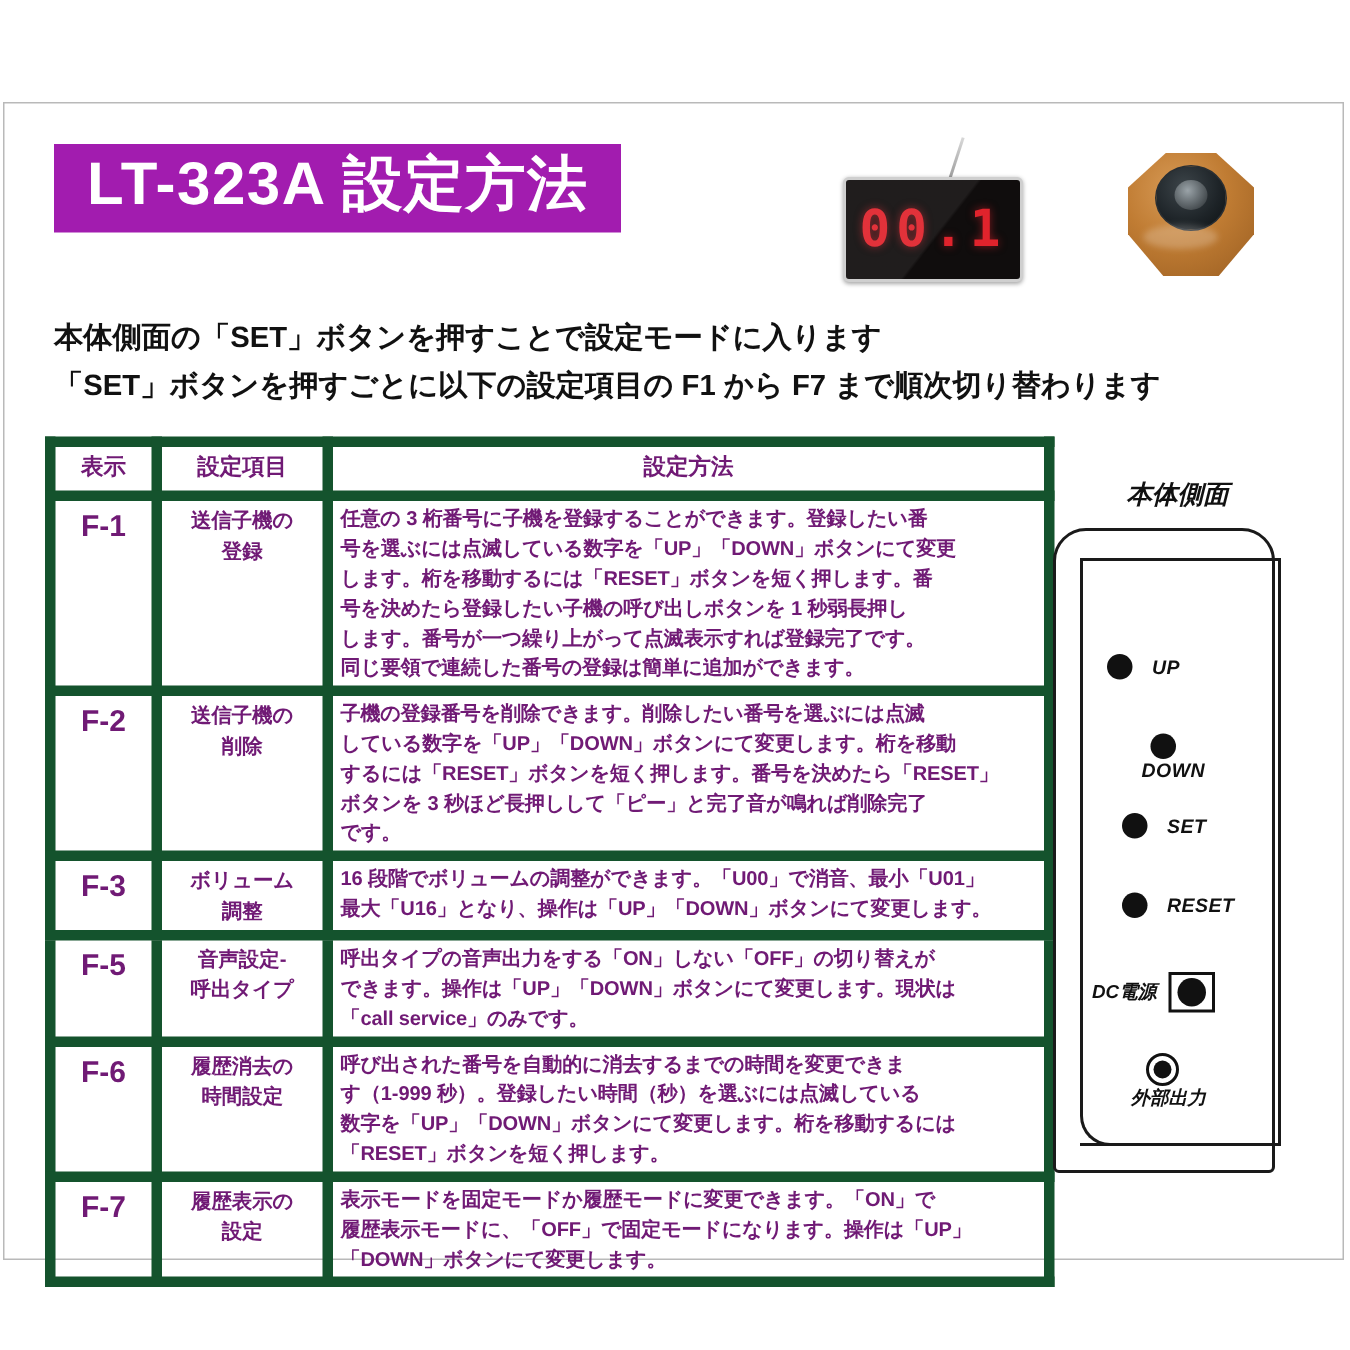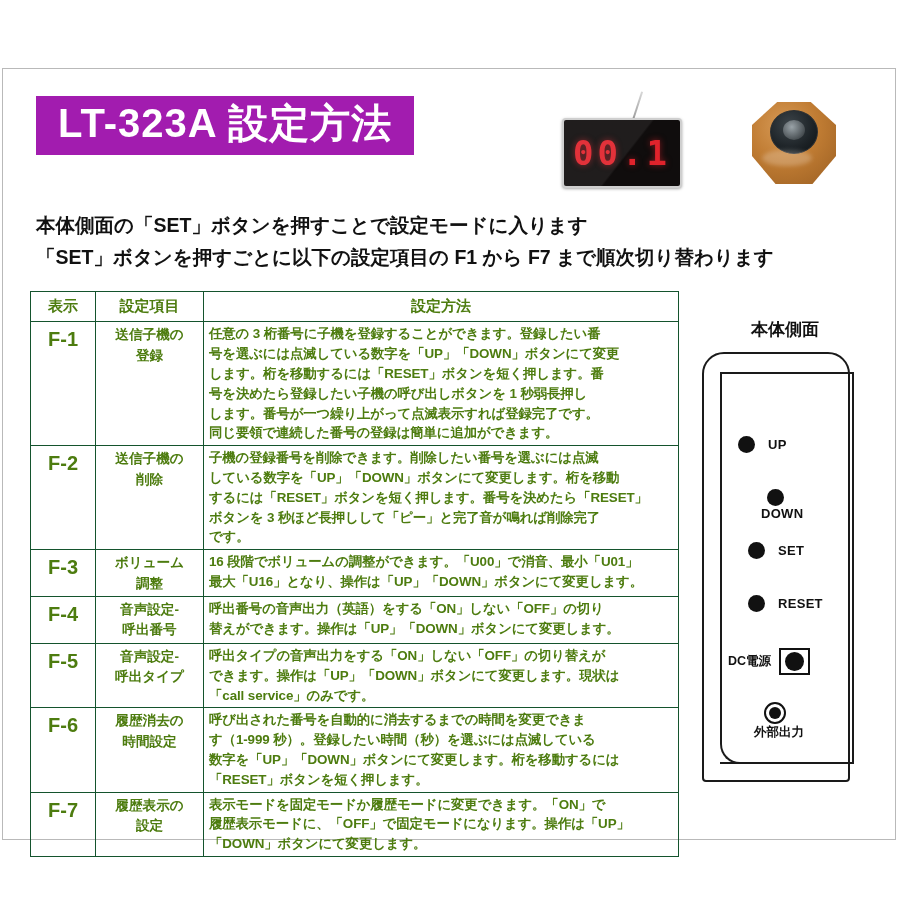--- a/index.html
+++ b/index.html
@@ -114,23 +114,23 @@
     white-space:nowrap;
   }
 
   
   .tbl{
     position:absolute;left:30px;top:291px;width:629px;
     border-collapse:collapse;
     table-layout:fixed;
   }
   .tbl td,.tbl th{
-    border:1px solid #14532d;
+    border:7px solid #14532d;
     font-size:13.2px;
-    color:#4d7c0f;
+    color:#701a75;
     font-weight:bold;
     vertical-align:top;
     padding:2px 3px;
     line-height:1.48;
   }
   .tbl th{
     text-align:center;
     font-size:15px;
     padding:3px 3px 4px 3px;
     vertical-align:middle;
@@ -143,21 +143,21 @@
   .tbl td.c-meth{
     font-size:13.4px;
     letter-spacing:-0.1px;
     padding-left:5px;
     padding-right:4px;
   }
   .tbl td.c-meth div{white-space:nowrap;}
 
   
   .side{
-    position:absolute;left:690px;top:318px;width:190px;height:470px;
+    position:absolute;left:690px;top:318px;width:190px;height:470px;font-style:italic;
   }
   .side-label{
     position:absolute;left:0;top:0;width:190px;
     text-align:center;
     font-size:17px;
     font-weight:bold;
     color:#111;
   }
   .panel-outer{
     position:absolute;left:12px;top:34px;width:148px;height:430px;
@@ -312,31 +312,20 @@
           <td class="c-item">
             <div>ボリューム</div>
             <div>調整</div>
           </td>
           <td class="c-meth">
             <div>16 段階でボリュームの調整ができます。「U00」で消音、最小「U01」</div>
             <div>最大「U16」となり、操作は「UP」「DOWN」ボタンにて変更します。</div>
           </td>
         </tr>
         <tr>
-          <td class="c-disp">F-4</td>
-          <td class="c-item">
-            <div>音声設定-</div>
-            <div>呼出番号</div>
-          </td>
-          <td class="c-meth">
-            <div>呼出番号の音声出力（英語）をする「ON」しない「OFF」の切り</div>
-            <div>替えができます。操作は「UP」「DOWN」ボタンにて変更します。</div>
-          </td>
-        </tr>
-        <tr>
           <td class="c-disp">F-5</td>
           <td class="c-item">
             <div>音声設定-</div>
             <div>呼出タイプ</div>
           </td>
           <td class="c-meth">
             <div>呼出タイプの音声出力をする「ON」しない「OFF」の切り替えが</div>
             <div>できます。操作は「UP」「DOWN」ボタンにて変更します。現状は</div>
             <div>「call service」のみです。</div>
           </td>

